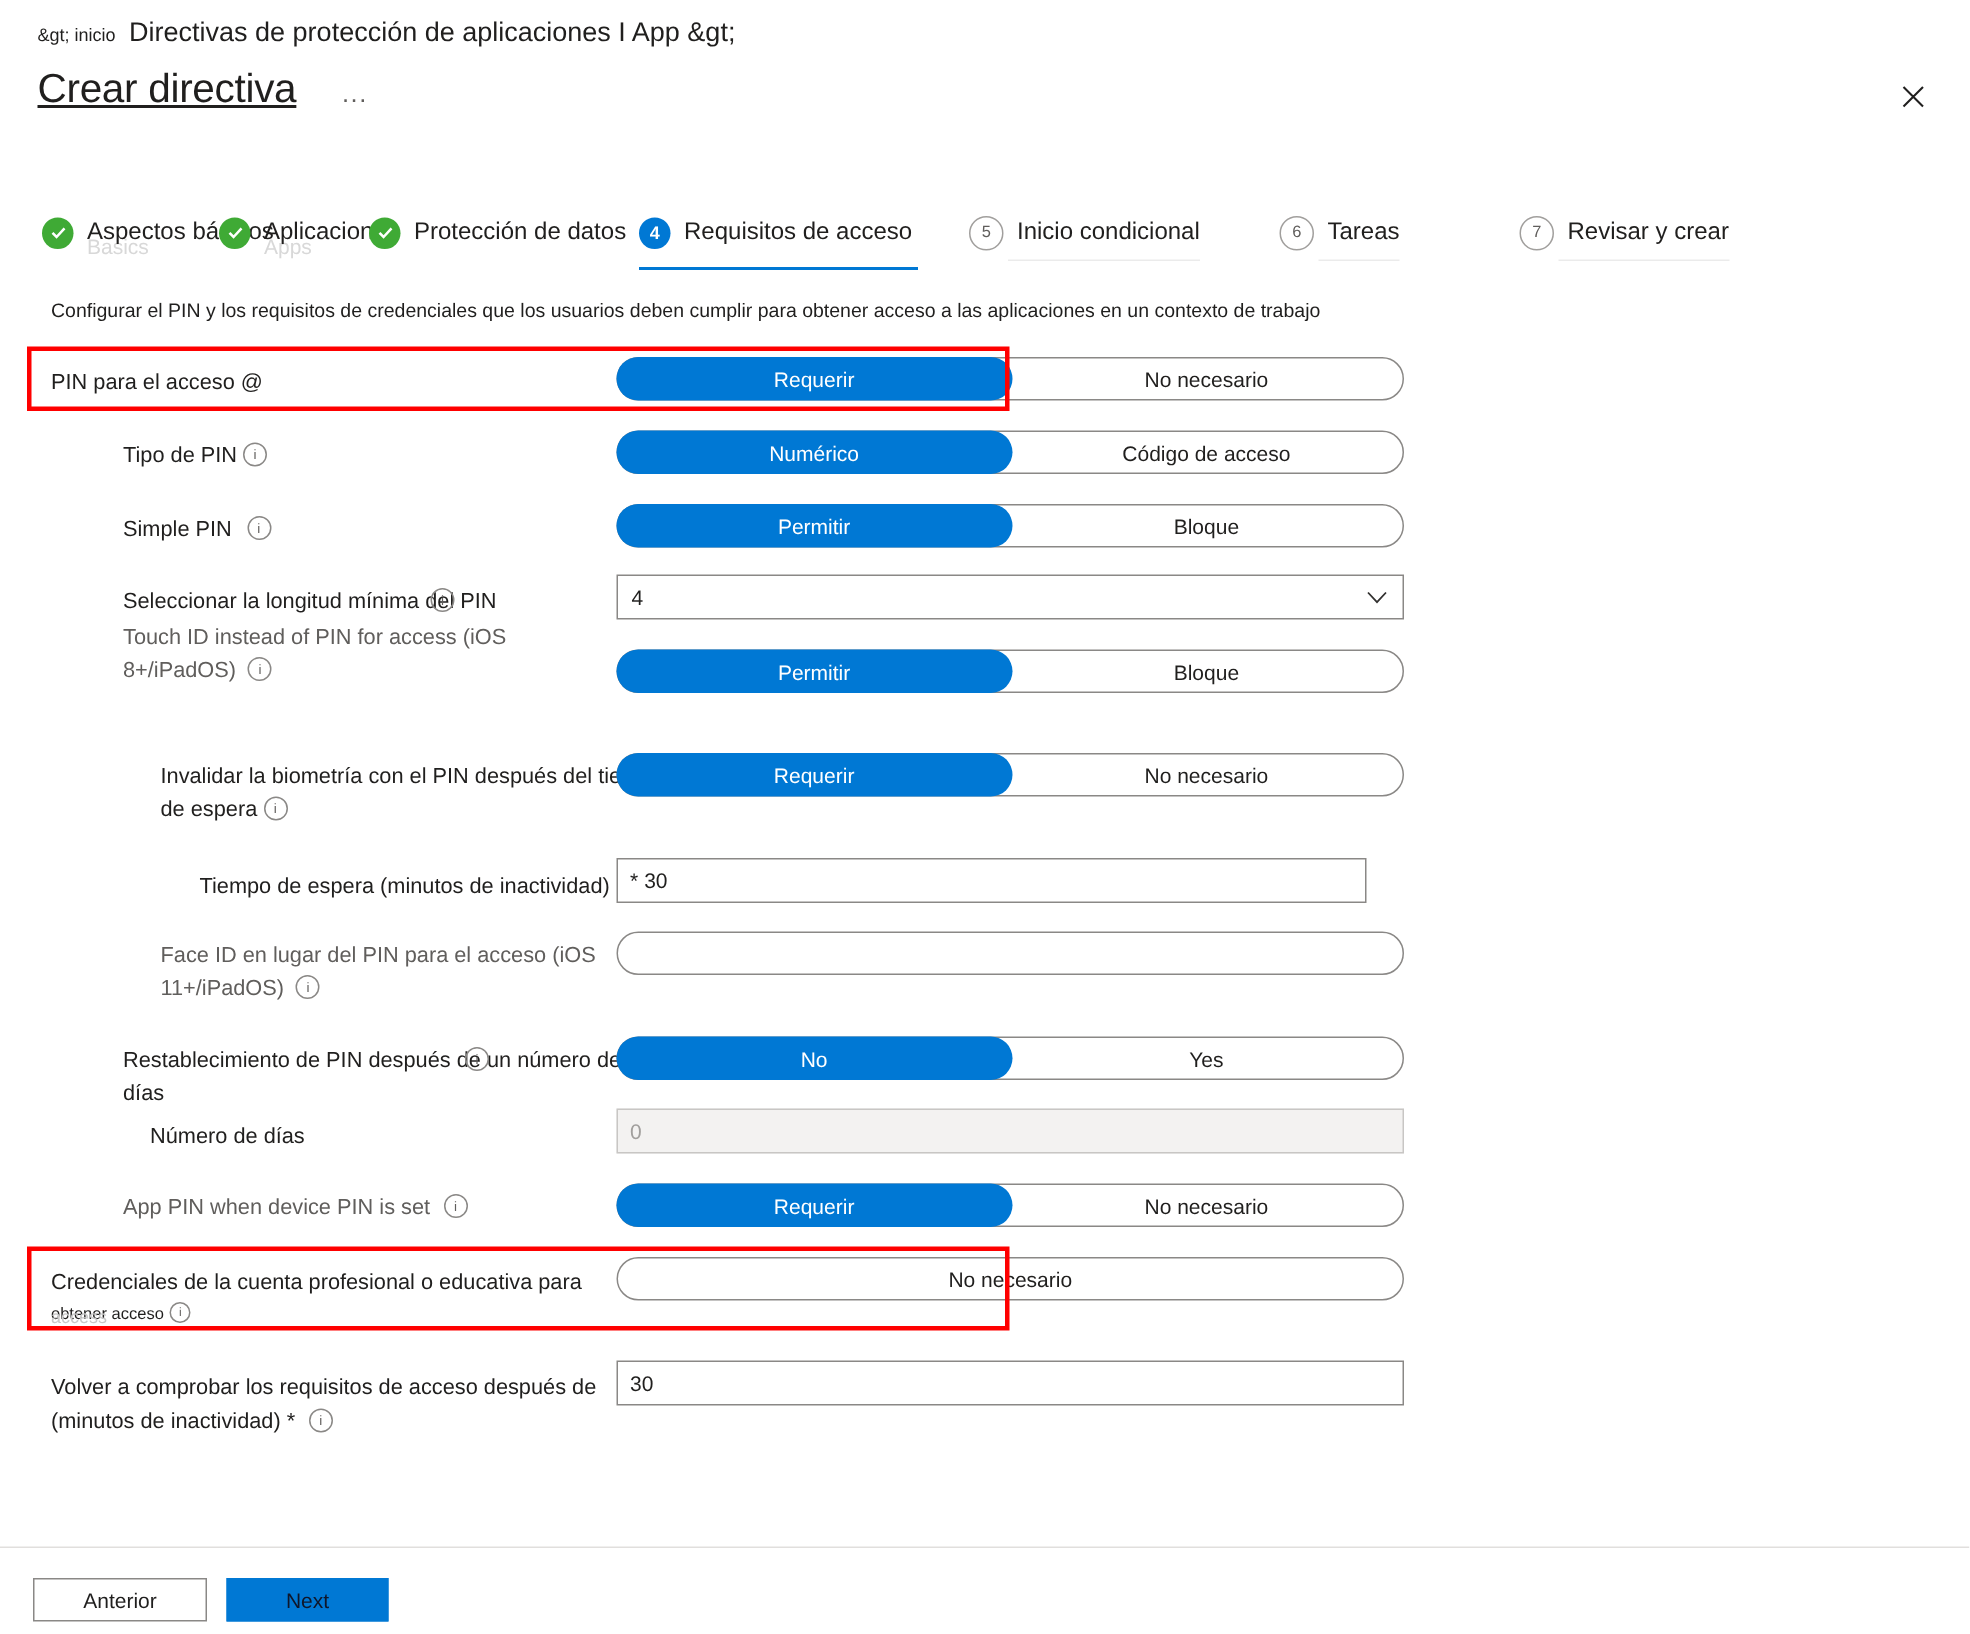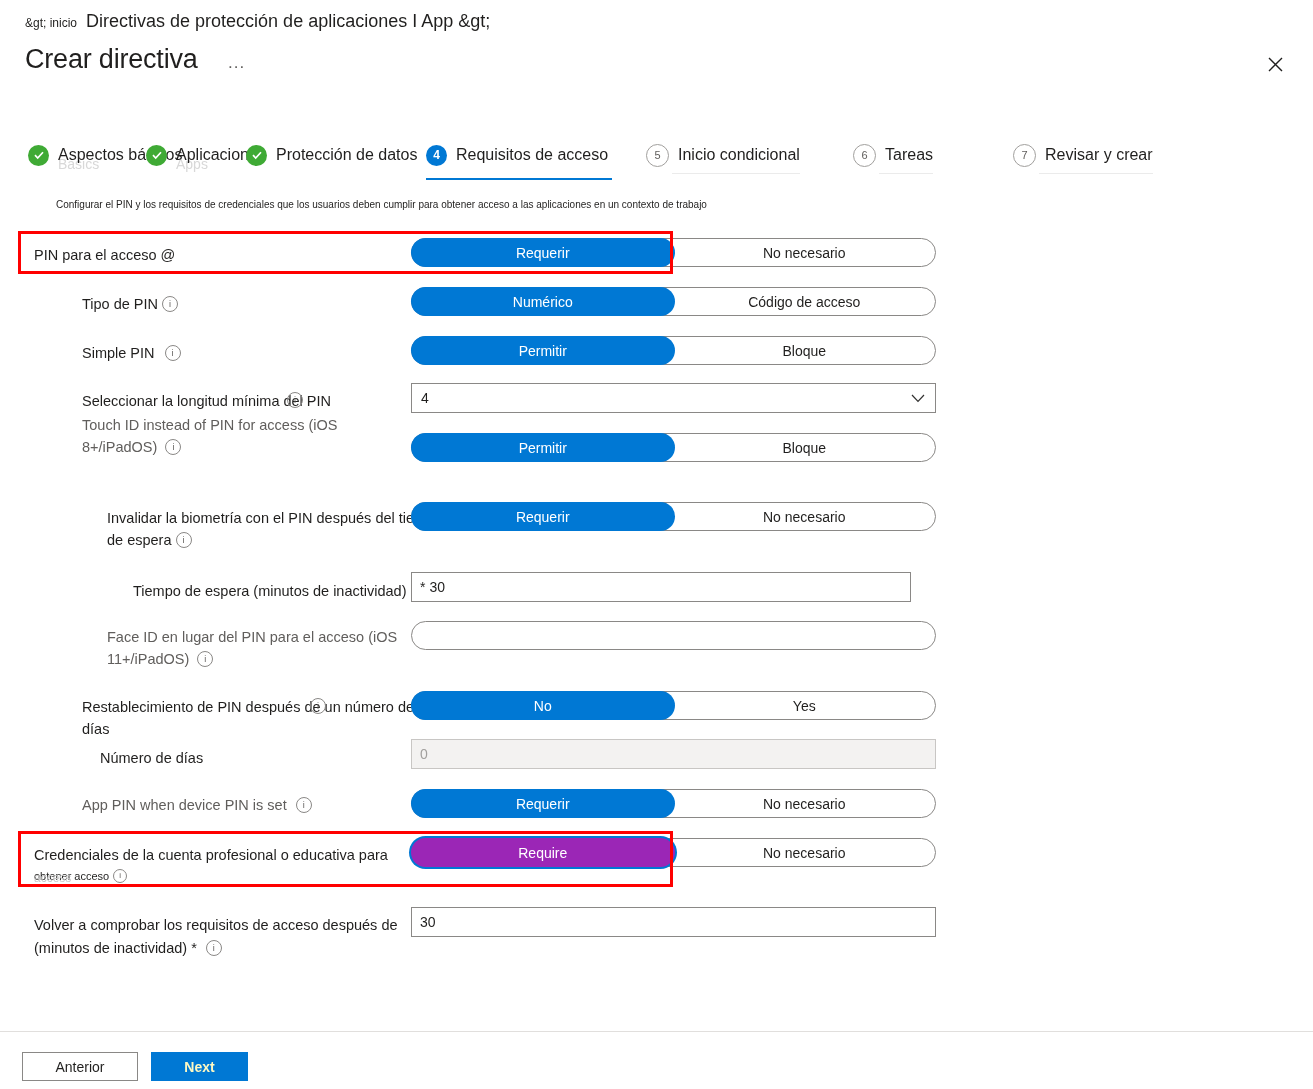--- a/index.html
+++ b/index.html
@@ -16,21 +16,21 @@
   
   .breadcrumb{
     position:absolute;left:25px;top:11px;
     font-size:15px;color:#201f1e;white-space:nowrap;
     display:flex;align-items:baseline;gap:9px;
   }
   .breadcrumb .bc-small{font-size:12px;}
   .breadcrumb .bc-main{font-size:18px;}
   .page-title{
     position:absolute;left:25px;top:44px;
-    font-size:27px;font-weight:400;color:#201f1e;letter-spacing:-.2px;
+    font-size:27px;font-weight:400;color:#201f1e;letter-spacing:-.2px;text-decoration:underline;
   }
   .title-ellipsis{
     position:absolute;left:228px;top:53px;
     font-size:17px;color:#605e5c;letter-spacing:1px;
   }
   .close-btn{
     position:absolute;right:22px;top:48px;
     width:32px;height:32px;display:flex;align-items:center;justify-content:center;
     cursor:pointer;
   }
@@ -62,21 +62,21 @@
   .step.current .underline{
     position:absolute;left:0;right:-4px;bottom:-6px;height:2px;background:#0078d4;
   }
   .step .faint-underline{
     position:absolute;left:26px;right:0;bottom:0px;height:1px;background:#ebebeb;
   }
 
   
   .desc{
     position:absolute;left:34px;top:199px;
-    font-size:10px;color:#201f1e;white-space:nowrap;margin-left:22px;
+    font-size:13px;color:#201f1e;white-space:nowrap;
   }
 
   
   .form{position:absolute;left:0;top:0;width:1313px;}
   .row{position:absolute;display:flex;align-items:flex-start;}
   .rlabel{
     font-size:14.5px;color:#201f1e;line-height:22px;
   }
   .rlabel.dim{color:#605e5c;}
   .info-ic{
@@ -141,23 +141,23 @@
   .footer-sep{
     position:absolute;left:0;top:1031px;width:1313px;height:1px;background:#e1dfdd;
   }
   .btn-prev{
     position:absolute;left:22px;top:1052px;width:116px;height:29px;
     border:1px solid #8a8886;background:#fff;box-sizing:border-box;
     font-size:14px;color:#201f1e;display:flex;align-items:center;justify-content:center;
     cursor:pointer;
   }
   .btn-next{
-    position:absolute;left:151px;top:1052px;width:97px;height:29px;
-    background:#0078d4;color:#fef9c3;box-sizing:border-box;
-    font-size:14px;font-weight:700;display:flex;align-items:center;justify-content:center;
+    position:absolute;left:151px;top:1052px;width:108px;height:29px;
+    background:#0078d4;color:#0f172a;box-sizing:border-box;
+    font-size:14px;font-weight:400;display:flex;align-items:center;justify-content:center;
     cursor:pointer;border:1px solid #0078d4;
   }
 </style>
 </head>
 <body>
 
 <div class="breadcrumb">
   <span class="bc-small">&amp;gt; inicio</span>
   <span class="bc-main">Directivas de protección de aplicaciones I App &amp;gt;</span>
 </div>
@@ -319,21 +319,20 @@
     <span class="seg sel">Requerir</span>
     <span class="seg">No necesario</span>
   </div>
 
   <div class="row" style="left:34px;top:844px;width:380px;flex-direction:column;">
     <span class="rlabel">Credenciales de la cuenta profesional o educativa para</span>
     <span class="rlabel" style="font-size:11px;line-height:15px;margin-top:3px;"><span>obtener acceso</span><i class="info-ic" style="width:12px;height:12px;font-size:8px">i</i></span>
   </div>
   <span class="ghost-txt" style="left:34px;top:871px;">access</span>
   <div class="pill" style="left:411px;top:838px;width:525px;">
-    <span class="seg sel purple">Require</span>
     <span class="seg">No necesario</span>
   </div>
 
   <div class="row" style="left:34px;top:914px;width:380px;flex-direction:column;">
     <span class="rlabel">Volver a comprobar los requisitos de acceso después de</span>
     <span class="rlabel" style="margin-top:1px;"><span>(minutos de inactividad) *</span><i class="info-ic" style="margin-left:9px">i</i></span>
   </div>
   <div class="tinput" style="left:411px;top:907px;width:525px;">
     <span>30</span>
   </div>

